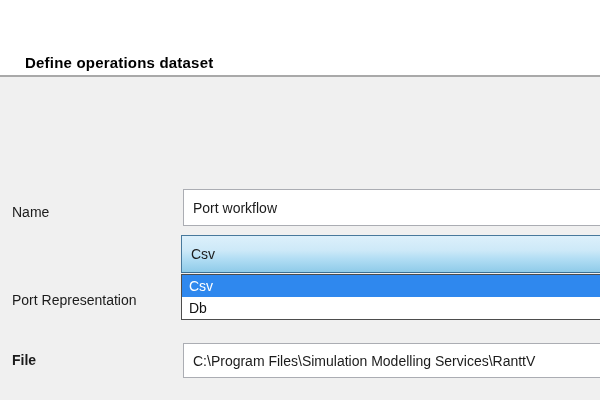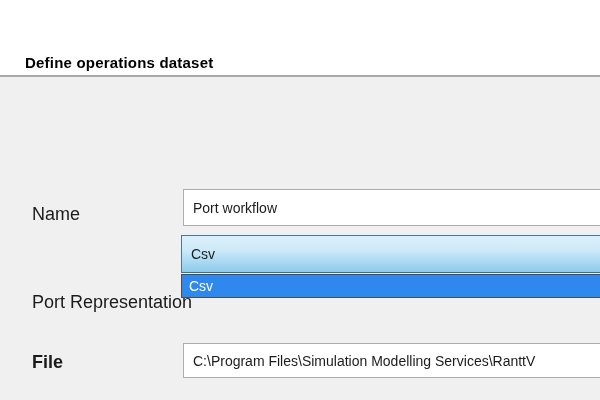--- a/index.html
+++ b/index.html
@@ -18,22 +18,22 @@
   }
   .divider {
     position: absolute; left: 0; top: 75px; width: 600px; height: 2px;
     background: #a9a9a9;
   }
   .content {
     position: absolute; left: 0; top: 77px; width: 600px; height: 323px;
     background: #f0f0f0;
   }
   .field-label {
-    position: absolute; left: 32px;
-    font-size: 18px; color: #1b1b1b; white-space: nowrap;
+    position: absolute; left: 12px;
+    font-size: 14px; color: #1b1b1b; white-space: nowrap;
   }
   .lbl-name { top: 127px; }
   .lbl-dst  { top: 170px; }
   .lbl-date { top: 215px; }
   .lbl-file { top: 275px; font-weight: bold; }
 
   .text-input {
     position: absolute; left: 183px; width: 419px; box-sizing: border-box;
     background: #ffffff; border: 1px solid #abadb3;
     font-family: "Liberation Sans", "DejaVu Sans", sans-serif;
@@ -77,18 +77,19 @@
   <input class="text-input input-name" type="text" readonly="" value="Port workflow" style="">
 
   <div class="combo combo-open">
     <div class="combo-value">Csv</div>
   </div>
 
   <div class="field-label lbl-date">Port Representation</div>
 
   <div class="popup">
     <div class="popup-item selected">Csv</div>
+    <div class="popup-item">Db</div>
   </div>
 
   <div class="field-label lbl-file">File</div>
   <input class="text-input input-file" type="text" readonly="" value="C:\Program Files\Simulation Modelling Services\RanttV" style="">
 
 </div>
 
 </body></html>

